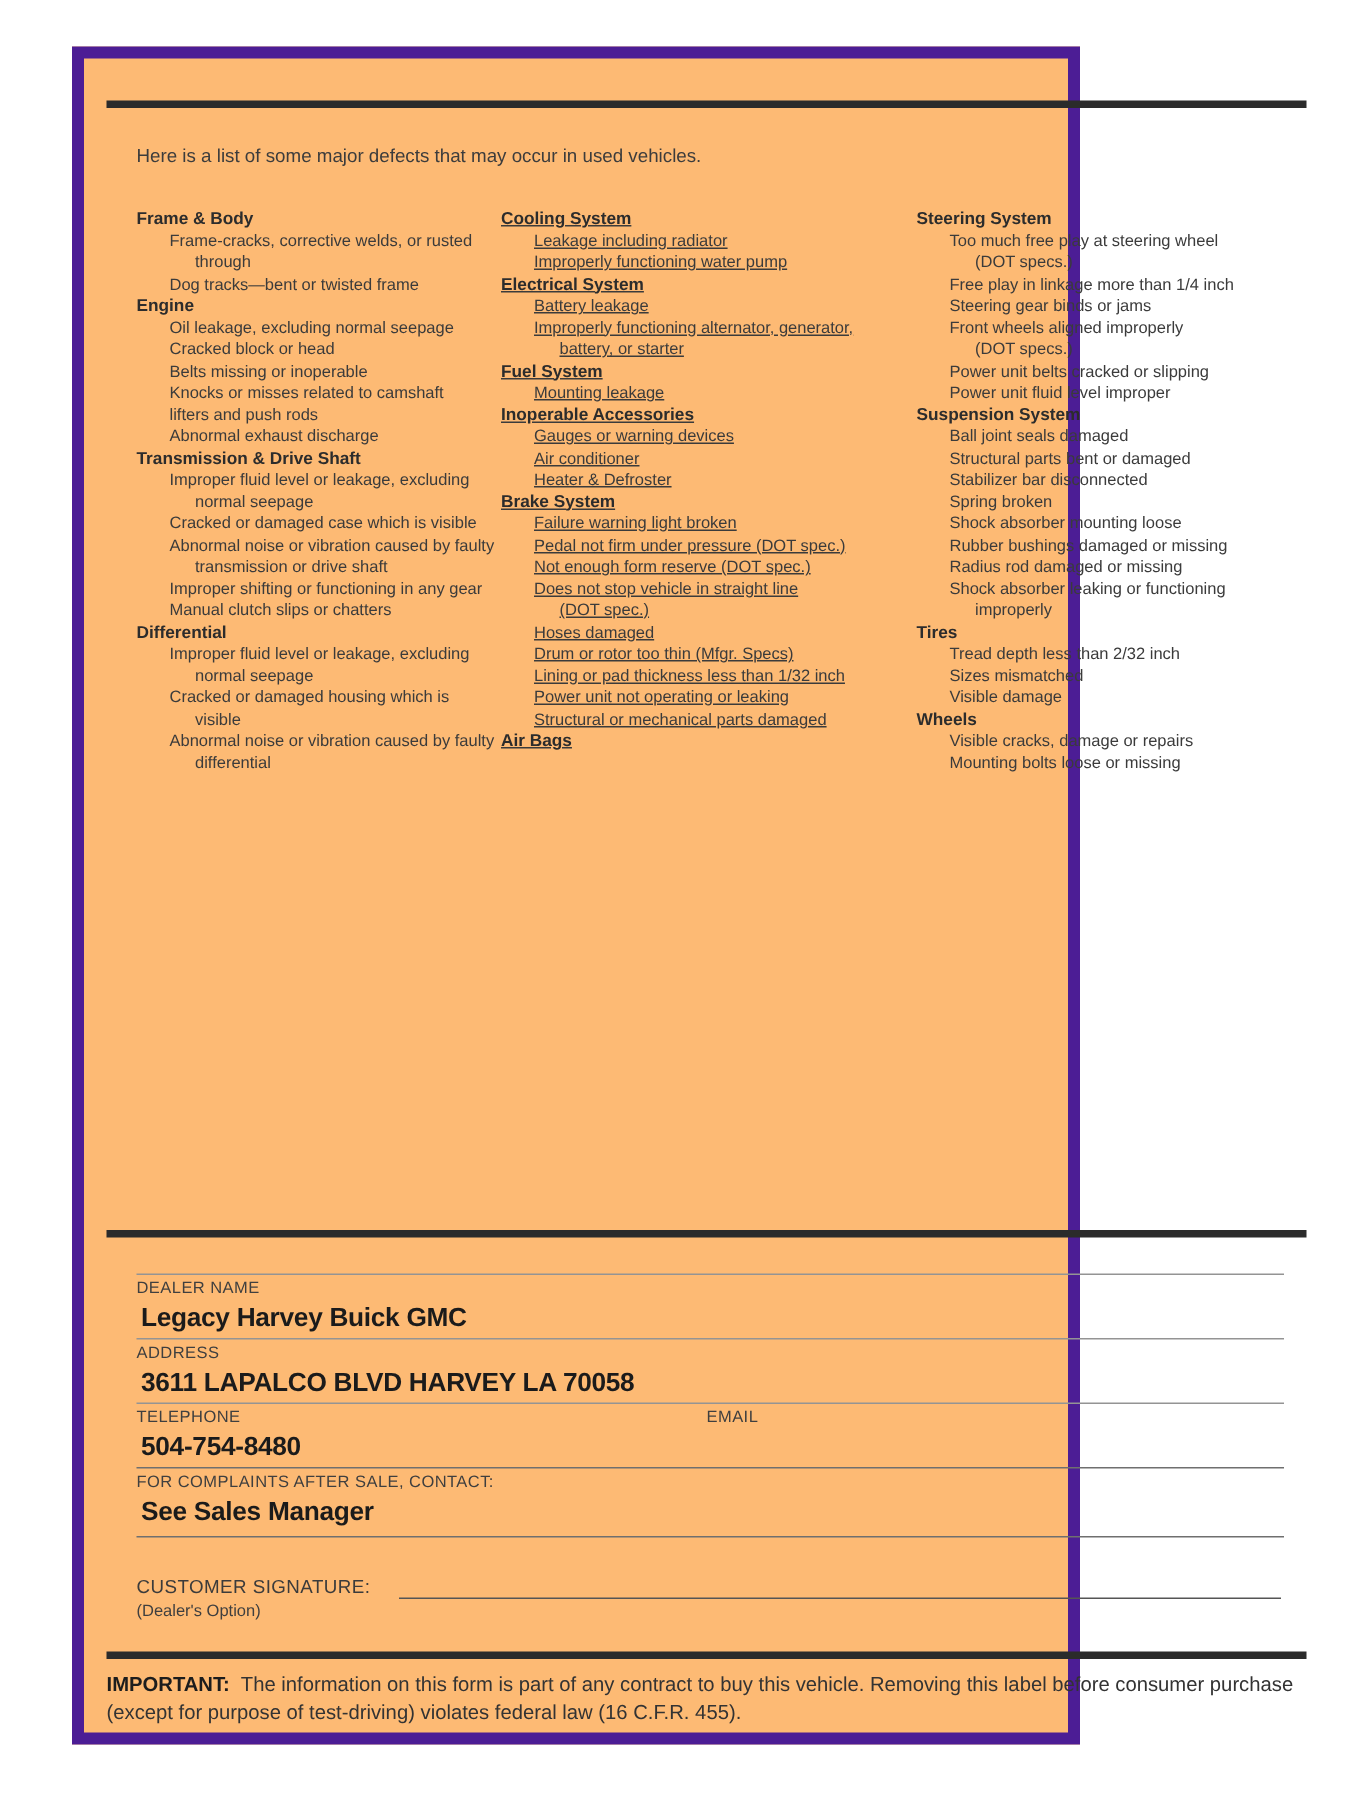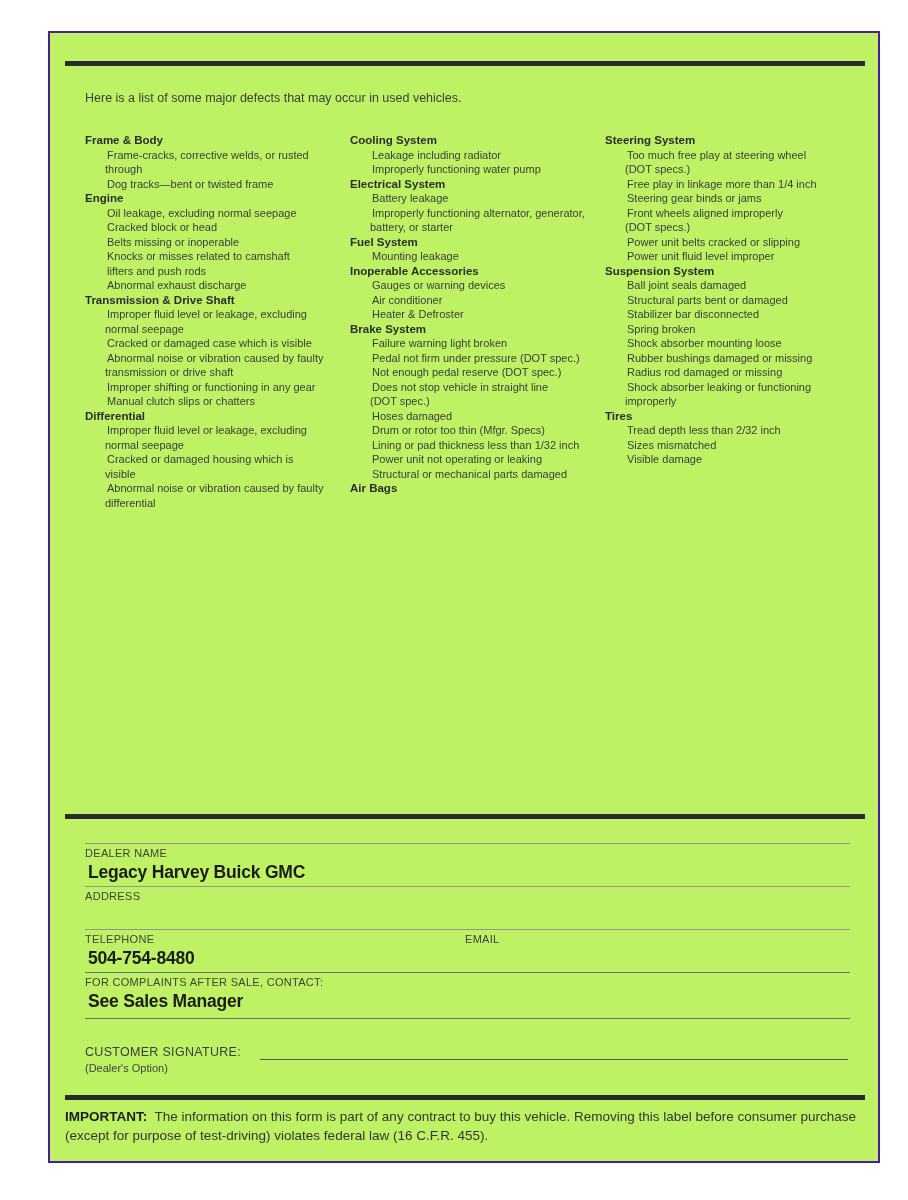--- a/index.html
+++ b/index.html
@@ -6,23 +6,23 @@
   html, body {
     width: 908px; height: 1200px;
     background: #ffffff;
     font-family: "Liberation Sans", sans-serif;
     color: #3a3a3a;
     overflow: hidden;
   }
   .page {
     position: absolute;
     left: 48px; top: 31px;
-    width: 832px; height: 1132px;
-    border: 2px solid #4c1d95;
-    background: #bef264;
+    width: 672px; height: 1132px;
+    border: 8px solid #4c1d95;
+    background: #fdba74;
   }
   .rule-thick {
     position: absolute;
     left: 15px; width: 800px; height: 5px;
     background: #2b2b2b;
   }
   .intro {
     position: absolute;
     left: 35px; top: 58px;
     font-size: 12.5px;
@@ -36,21 +36,21 @@
     color: #3b3b3b;
   }
   .defect-col .sec-title {
     font-weight: bold;
     font-size: 11.5px;
     color: #2c2c2c;
     margin-top: 6px;
   }
   .defect-col .sec-title:first-child, .defect-col .sec:first-child .sec-title { margin-top: 0; }
   .defect-col .i1 { margin-left: 22px; }
-  .defect-col .i2 { margin-left: 20px; }
+  .defect-col .i2 { margin-left: 39px; }
   .fline {
     position: absolute;
     left: 35px; width: 765px; height: 0;
     border-top: 1px solid #949494;
   }
   .flabel {
     position: absolute;
     font-size: 11px;
     letter-spacing: 0.3px;
     color: #3f3f3f;
@@ -125,21 +125,21 @@
       <div class="sec">
         <div class="sec-title">Differential</div>
         <div class="i1">Improper fluid level or leakage, excluding</div>
         <div class="i2">normal seepage</div>
         <div class="i1">Cracked or damaged housing which is</div>
         <div class="i2">visible</div>
         <div class="i1">Abnormal noise or vibration caused by faulty</div>
         <div class="i2">differential</div>
       </div>
     </div>
-  <div class="defect-col" style="left:300px; width:258px;">
+  <div class="defect-col" style="left:278px; width:258px;text-decoration:underline;">
       <div class="sec">
         <div class="sec-title">Cooling System</div>
         <div class="i1">Leakage including radiator</div>
         <div class="i1">Improperly functioning water pump</div>
       </div>
       <div class="sec">
         <div class="sec-title">Electrical System</div>
         <div class="i1">Battery leakage</div>
         <div class="i1">Improperly functioning alternator, generator,</div>
         <div class="i2">battery, or starter</div>
@@ -151,21 +151,21 @@
       <div class="sec">
         <div class="sec-title">Inoperable Accessories</div>
         <div class="i1">Gauges or warning devices</div>
         <div class="i1">Air conditioner</div>
         <div class="i1">Heater &amp; Defroster</div>
       </div>
       <div class="sec">
         <div class="sec-title">Brake System</div>
         <div class="i1">Failure warning light broken</div>
         <div class="i1">Pedal not firm under pressure (DOT spec.)</div>
-        <div class="i1">Not enough pedal reserve (DOT spec.)</div>
+        <div class="i1">Not enough form reserve (DOT spec.)</div>
         <div class="i1">Does not stop vehicle in straight line</div>
         <div class="i2">(DOT spec.)</div>
         <div class="i1">Hoses damaged</div>
         <div class="i1">Drum or rotor too thin (Mfgr. Specs)</div>
         <div class="i1">Lining or pad thickness less than 1/32 inch</div>
         <div class="i1">Power unit not operating or leaking</div>
         <div class="i1">Structural or mechanical parts damaged</div>
       </div>
       <div class="sec">
         <div class="sec-title">Air Bags</div>
@@ -194,30 +194,36 @@
         <div class="i1">Radius rod damaged or missing</div>
         <div class="i1">Shock absorber leaking or functioning</div>
         <div class="i2">improperly</div>
       </div>
       <div class="sec">
         <div class="sec-title">Tires</div>
         <div class="i1">Tread depth less than 2/32 inch</div>
         <div class="i1">Sizes mismatched</div>
         <div class="i1">Visible damage</div>
       </div>
+      <div class="sec">
+        <div class="sec-title">Wheels</div>
+        <div class="i1">Visible cracks, damage or repairs</div>
+        <div class="i1">Mounting bolts loose or missing</div>
+      </div>
     </div>
 
   <div class="rule-thick" style="top:781px;"></div>
 
   <div class="fline" style="top:810px;"></div>
   <div class="flabel" style="left:35px; top:814px;">DEALER NAME</div>
   <div class="fvalue" style="left:38px; top:829px;">Legacy Harvey Buick GMC</div>
   <div class="fline" style="top:853px;"></div>
 
   <div class="flabel" style="left:35px; top:857px;">ADDRESS</div>
+  <div class="fvalue" style="left:38px; top:872px;">3611 LAPALCO BLVD HARVEY LA 70058</div>
   <div class="fline" style="top:896px;"></div>
 
   <div class="flabel" style="left:35px; top:900px;">TELEPHONE</div>
   <div class="flabel" style="left:415px; top:900px;">EMAIL</div>
   <div class="fvalue" style="left:38px; top:915px;text-align:right;">504-754-8480</div>
   <div class="fvalue" style="left:418px; top:915px;"></div>
   <div class="fline" style="top:939px; border-top-color:#6f6f6f;"></div>
 
   <div class="flabel" style="left:35px; top:943px;">FOR COMPLAINTS AFTER SALE, CONTACT:</div>
   <div class="fvalue" style="left:38px; top:958px;">See Sales Manager</div>

